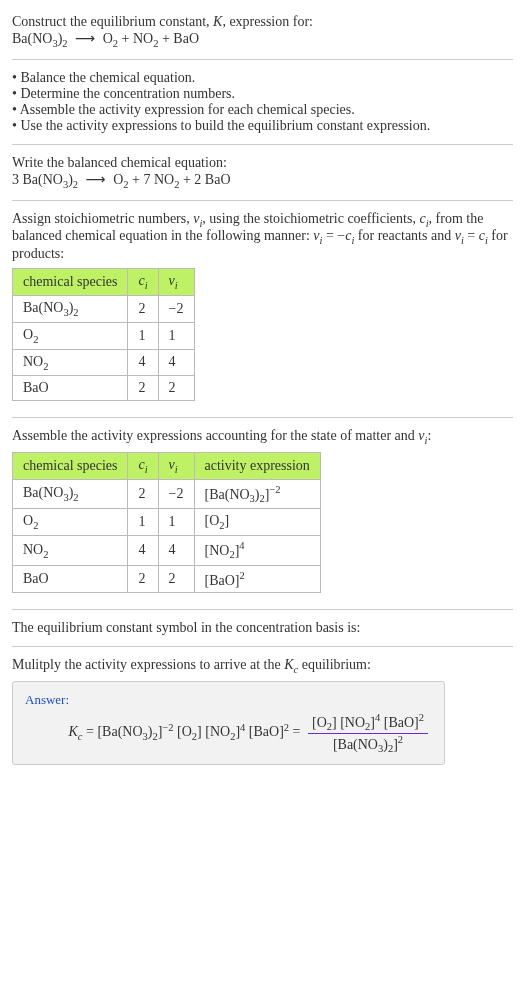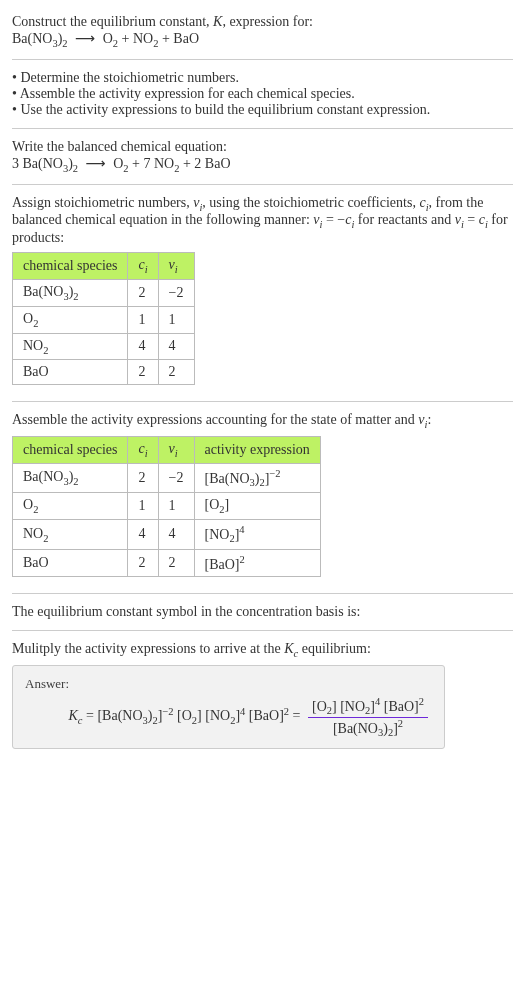--- a/index.html
+++ b/index.html
@@ -36,21 +36,21 @@
   .num { text-align: right; }
   .answer-box {
     background: #f2f2f2;
     border: 1px solid #ccc;
     border-radius: 3px;
     padding: 10px 12px;
     margin: 6px 0 12px 0;
     width: fit-content;
   }
   .answer-label {
-    color: #404040;
+    color: #1d4ed8;
     font-size: 13px;
     margin-bottom: 4px;
   }
   .frac {
     display: inline-block;
     vertical-align: middle;
     text-align: center;
     margin: 0 4px;
   }
   .frac .top { display:block; border-bottom:1px solid #6d28d9; padding:0 4px; }
@@ -68,21 +68,22 @@
   </div>
   <div class="eqn">
     <span>Ba(NO</span><span class="sub">3</span><span>)</span><span class="sub">2</span>
     <span class="arrow">⟶</span>
     <span>O</span><span class="sub">2</span><span> + NO</span><span class="sub">2</span><span> + BaO</span>
   </div>
 </div>
 <hr>
 
 <div class="section">
-  <div>• Determine the stoichiometric numbers.</div>
+  <div>• Balance the chemical equation.</div>
+  <div>• Determine the concentration numbers.</div>
   <div>• Assemble the activity expression for each chemical species.</div>
   <div>• Use the activity expressions to build the equilibrium constant expression.</div>
 </div>
 <hr>
 
 <div class="section">
   <div>Write the balanced chemical equation:</div>
   <div class="eqn">
     <span>3 Ba(NO</span><span class="sub">3</span><span>)</span><span class="sub">2</span>
     <span class="arrow">⟶</span>

